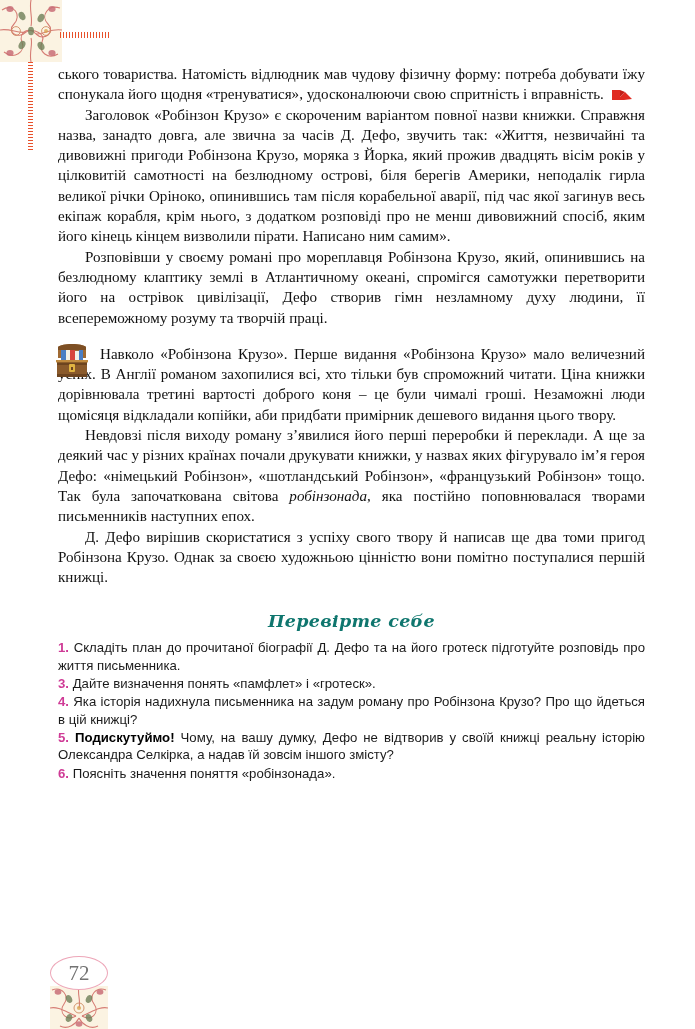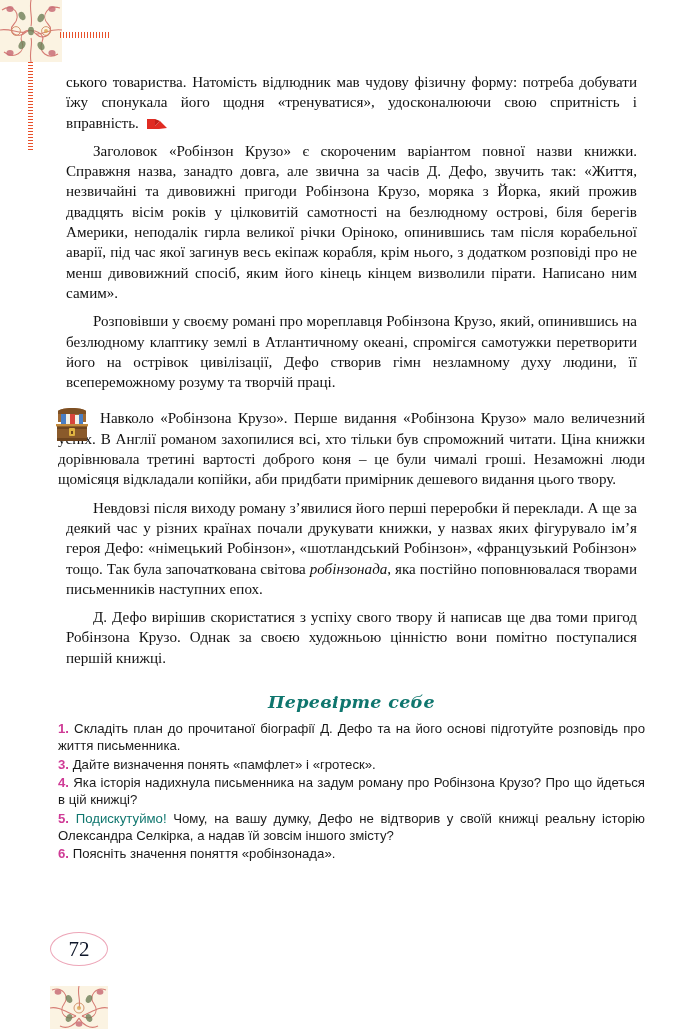--- a/index.html
+++ b/index.html
@@ -61,21 +61,21 @@
   }
 
   
   .column {
     position: absolute;
     left: 58px;
     top: 64px;
     width: 587px;
   }
   p.body {
-    margin: 8px;
+    margin: 0;
     font-size: 15.1px;
     line-height: 20.3px;
     text-align: justify;
     text-indent: 27px;
     hyphens: manual;
   }
   p.body.cont { text-indent: 0; }
   p.body.gap { margin-top: 4px; }
   .ital { font-style: italic; }
 
@@ -131,41 +131,41 @@
   }
   .questions p {
     margin: 0 0 1px 0;
     text-align: justify;
   }
   .qnum {
     color: #cf3b96;
     font-weight: bold;
   }
   .qhl {
-    color: #0f766e;
-    font-weight: normal;
+    color: #000000;
+    font-weight: bold;
   }
 
   
   .page-number {
     position: absolute;
     left: 50px;
-    top: 932px;
+    top: 956px;
     width: 58px;
     height: 34px;
     border-radius: 50%;
     background: #ffffff;
     border: 1.6px solid #eda6b8;
     box-sizing: border-box;
     display: flex;
     align-items: center;
     justify-content: center;
     font-family: "Liberation Serif", "DejaVu Serif", serif;
     font-size: 21px;
-    color: #0f172a;
+    color: #737373;
     z-index: 3;
   }
 </style>
 </head>
 <body>
 
 <div class="ornament ornament-top">
   <svg viewBox="0 0 62 62" xmlns="http://www.w3.org/2000/svg" aria-hidden="true">
     <rect width="62" height="62" fill="#fbf3e2"></rect>
     <g stroke="#d4776f" stroke-width="1.1" fill="none" opacity="0.95">
@@ -237,21 +237,21 @@
     <p class="around-first"><span class="lead-pad"></span><span class="bold">Навколо «Робінзона Крузо».</span><span> Перше видання «Робінзона Крузо» мало величезний успіх. В Англії романом захопилися всі, хто тільки був спроможний читати. Ціна книжки дорівнювала третині вартості доброго коня – це були чималі гроші. Незаможні люди щомісяця відкладали копійки, аби придбати примірник дешевого видання цього твору.</span></p>
 
     <p class="body"><span>Невдовзі після виходу роману з’явилися його перші переробки й переклади. А ще за деякий час у різних країнах почали друкувати книжки, у назвах яких фігурувало ім’я героя Дефо: «німецький Робінзон», «шотландський Робінзон», «французький Робінзон» тощо. Так була започаткована світова </span><span class="ital">робінзонада</span><span>, яка постійно поповнювалася творами письменників наступних епох.</span></p>
 
     <p class="body">Д. Дефо вирішив скористатися з успіху свого твору й написав ще два томи пригод Робінзона Крузо. Однак за своєю художньою цінністю вони помітно поступалися першій книжці.</p>
   </div>
 
   <h2 class="check-title">Перевірте себе</h2>
 
   <div class="questions">
-    <p><span class="qnum">1.</span><span class="qhl"></span><span> Складіть план до прочитаної біографії Д. Дефо та на його основі підготуйте розповідь про життя письменника.</span></p>
+    <p><span class="qnum">1.</span><span class="qhl"></span><span> Складіть план до прочитаної біографії Д. Дефо та на його гротеск підготуйте розповідь про життя письменника.</span></p>
     <p><span class="qnum">3.</span><span class="qhl"></span><span> Дайте визначення понять «памфлет» і «гротеск».</span></p>
     <p><span class="qnum">4.</span><span class="qhl"></span><span> Яка історія надихнула письменника на задум роману про Робінзона Крузо? Про що йдеться в цій книжці?</span></p>
     <p><span class="qnum">5.</span> <span class="qhl">Подискутуймо!</span><span> Чому, на вашу думку, Дефо не відтворив у своїй книжці реальну історію Олександра Селкірка, а надав їй зовсім іншого змісту?</span></p>
     <p><span class="qnum">6.</span><span class="qhl"></span><span> Поясніть значення поняття «робінзонада».</span></p>
   </div>
 </div>
 
 <div class="ornament ornament-bottom">
   <svg viewBox="0 0 58 43" xmlns="http://www.w3.org/2000/svg" aria-hidden="true">
     <rect width="58" height="43" fill="#fbf3e2"></rect>

